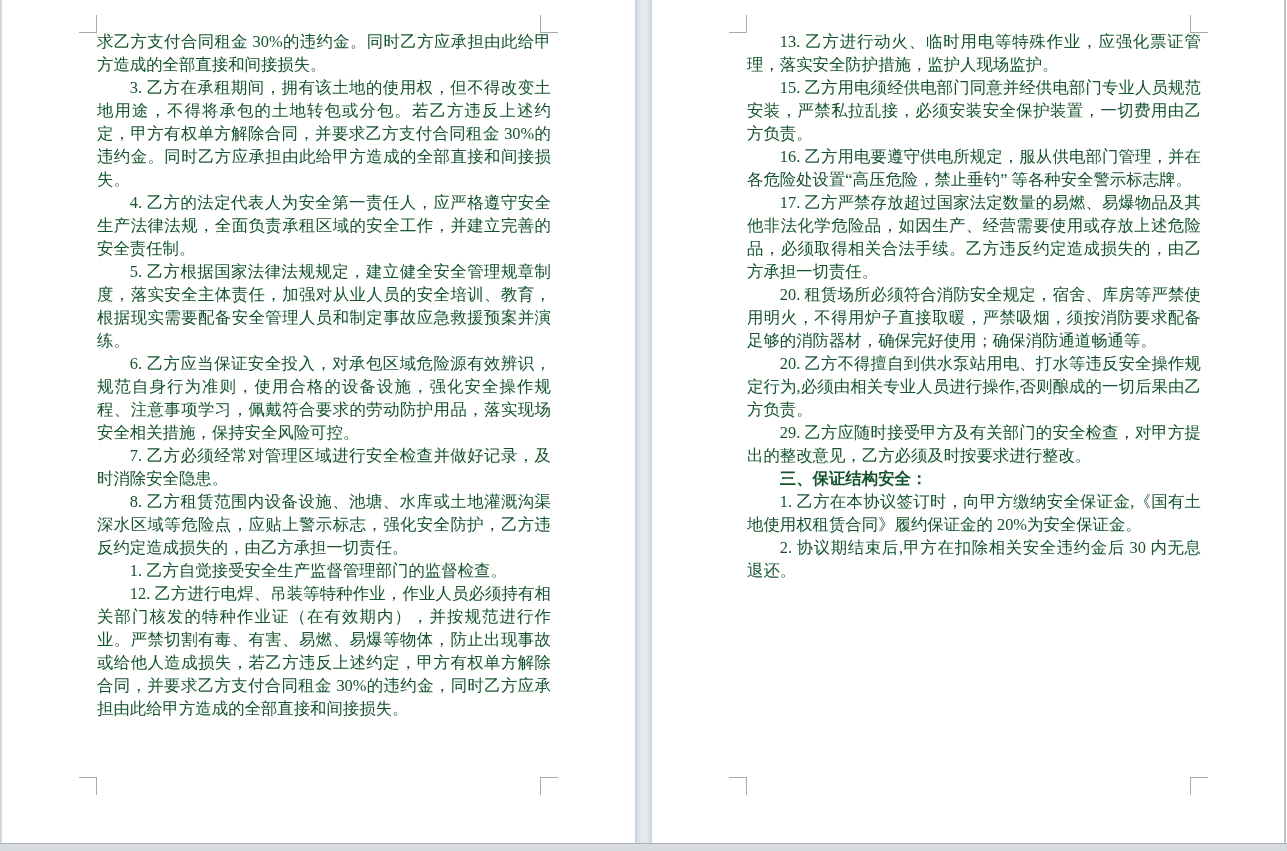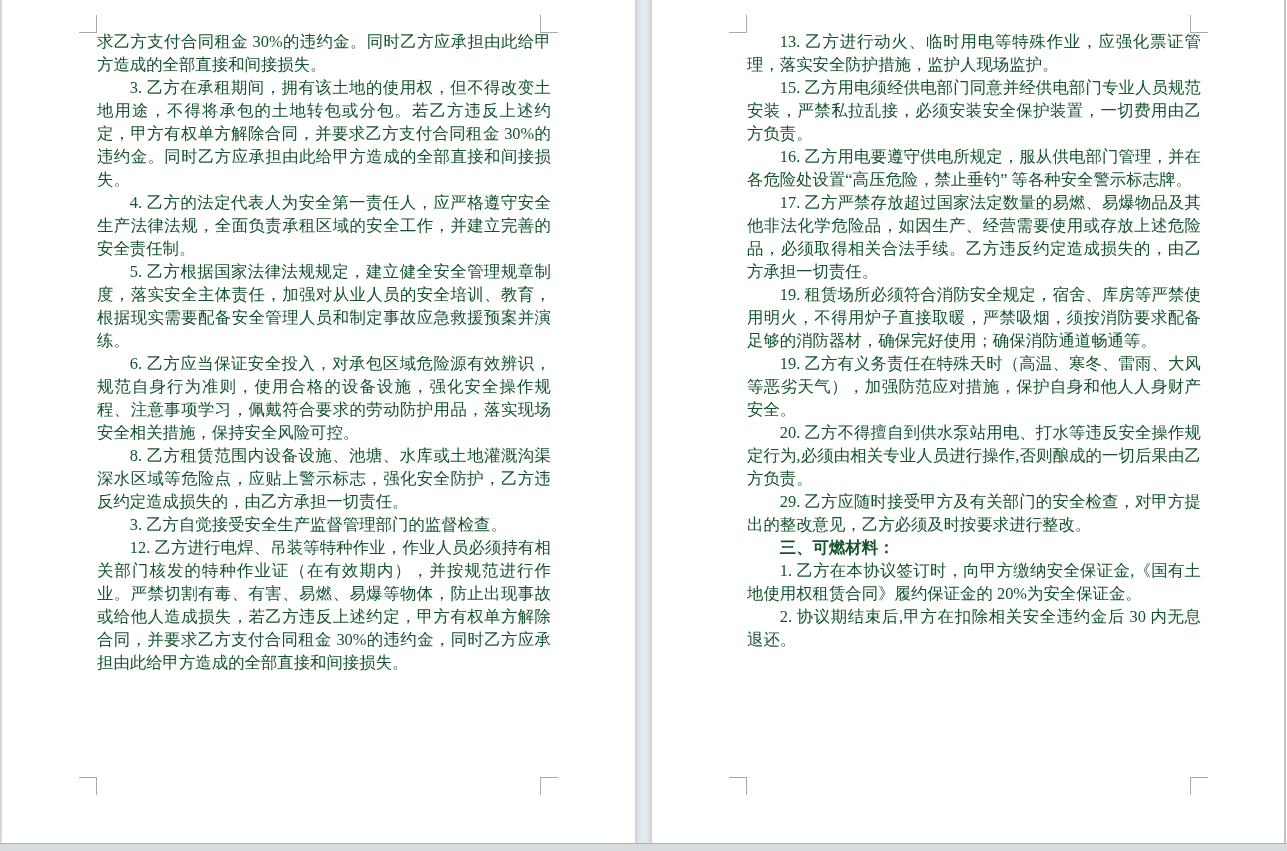--- a/index.html
+++ b/index.html
@@ -101,43 +101,43 @@
     <div class="mark tl"></div>
     <div class="mark tr"></div>
     <div class="mark bl"></div>
     <div class="mark br"></div>
     <div class="text-area">
         <p class="para style-continuation">求乙方支付合同租金 30%的违约金。同时乙方应承担由此给甲方造成的全部直接和间接损失。</p>
         <p class="para style-item">3. 乙方在承租期间，拥有该土地的使用权，但不得改变土地用途，不得将承包的土地转包或分包。若乙方违反上述约定，甲方有权单方解除合同，并要求乙方支付合同租金 30%的违约金。同时乙方应承担由此给甲方造成的全部直接和间接损失。</p>
         <p class="para style-item">4. 乙方的法定代表人为安全第一责任人，应严格遵守安全生产法律法规，全面负责承租区域的安全工作，并建立完善的安全责任制。</p>
         <p class="para style-item">5. 乙方根据国家法律法规规定，建立健全安全管理规章制度，落实安全主体责任，加强对从业人员的安全培训、教育，根据现实需要配备安全管理人员和制定事故应急救援预案并演练。</p>
         <p class="para style-item">6. 乙方应当保证安全投入，对承包区域危险源有效辨识，规范自身行为准则，使用合格的设备设施，强化安全操作规程、注意事项学习，佩戴符合要求的劳动防护用品，落实现场安全相关措施，保持安全风险可控。</p>
+        <p class="para style-item">7. 乙方必须经常对管理区域进行安全检查并做好记录，及时消除安全隐患。</p>
         <p class="para style-item">8. 乙方租赁范围内设备设施、池塘、水库或土地灌溉沟渠深水区域等危险点，应贴上警示标志，强化安全防护，乙方违反约定造成损失的，由乙方承担一切责任。</p>
-        <p class="para style-item">3. 乙方自觉接受安全生产监督管理部门的监督检查。</p>
+        <p class="para style-item">1. 乙方自觉接受安全生产监督管理部门的监督检查。</p>
         <p class="para style-item">12. 乙方进行电焊、吊装等特种作业，作业人员必须持有相关部门核发的特种作业证（在有效期内），并按规范进行作业。严禁切割有毒、有害、易燃、易爆等物体，防止出现事故或给他人造成损失，若乙方违反上述约定，甲方有权单方解除合同，并要求乙方支付合同租金 30%的违约金，同时乙方应承担由此给甲方造成的全部直接和间接损失。</p>
       </div>
   </div>
 
   <div class="page-gap"></div>
 
   <div class="page page-right">
     <div class="mark tl"></div>
     <div class="mark tr"></div>
     <div class="mark bl"></div>
     <div class="mark br"></div>
     <div class="text-area">
         <p class="para style-item">13. 乙方进行动火、临时用电等特殊作业，应强化票证管理，落实安全防护措施，监护人现场监护。</p>
         <p class="para style-item">15. 乙方用电须经供电部门同意并经供电部门专业人员规范安装，严禁私拉乱接，必须安装安全保护装置，一切费用由乙方负责。</p>
         <p class="para style-item">16. 乙方用电要遵守供电所规定，服从供电部门管理，并在各危险处设置“高压危险，禁止垂钓” 等各种安全警示标志牌。</p>
         <p class="para style-item">17. 乙方严禁存放超过国家法定数量的易燃、易爆物品及其他非法化学危险品，如因生产、经营需要使用或存放上述危险品，必须取得相关合法手续。乙方违反约定造成损失的，由乙方承担一切责任。</p>
-        <p class="para style-item">19. 租赁场所必须符合消防安全规定，宿舍、库房等严禁使用明火，不得用炉子直接取暖，严禁吸烟，须按消防要求配备足够的消防器材，确保完好使用；确保消防通道畅通等。</p>
-        <p class="para style-item">19. 乙方有义务责任在特殊天时（高温、寒冬、雷雨、大风等恶劣天气），加强防范应对措施，保护自身和他人人身财产安全。</p>
+        <p class="para style-item">20. 租赁场所必须符合消防安全规定，宿舍、库房等严禁使用明火，不得用炉子直接取暖，严禁吸烟，须按消防要求配备足够的消防器材，确保完好使用；确保消防通道畅通等。</p>
         <p class="para style-item">20. 乙方不得擅自到供水泵站用电、打水等违反安全操作规定行为,必须由相关专业人员进行操作,否则酿成的一切后果由乙方负责。</p>
         <p class="para style-item">29. 乙方应随时接受甲方及有关部门的安全检查，对甲方提出的整改意见，乙方必须及时按要求进行整改。</p>
-        <p class="para style-heading">三、可燃材料：</p>
+        <p class="para style-heading">三、保证结构安全：</p>
         <p class="para style-item">1. 乙方在本协议签订时，向甲方缴纳安全保证金,《国有土地使用权租赁合同》履约保证金的 20%为安全保证金。</p>
         <p class="para style-item">2. 协议期结束后,甲方在扣除相关安全违约金后 30 内无息退还。</p>
       </div>
   </div>
 
   <div class="edge-line right"></div>
 
   <div class="bottom-strip"></div>
 
 </div>

